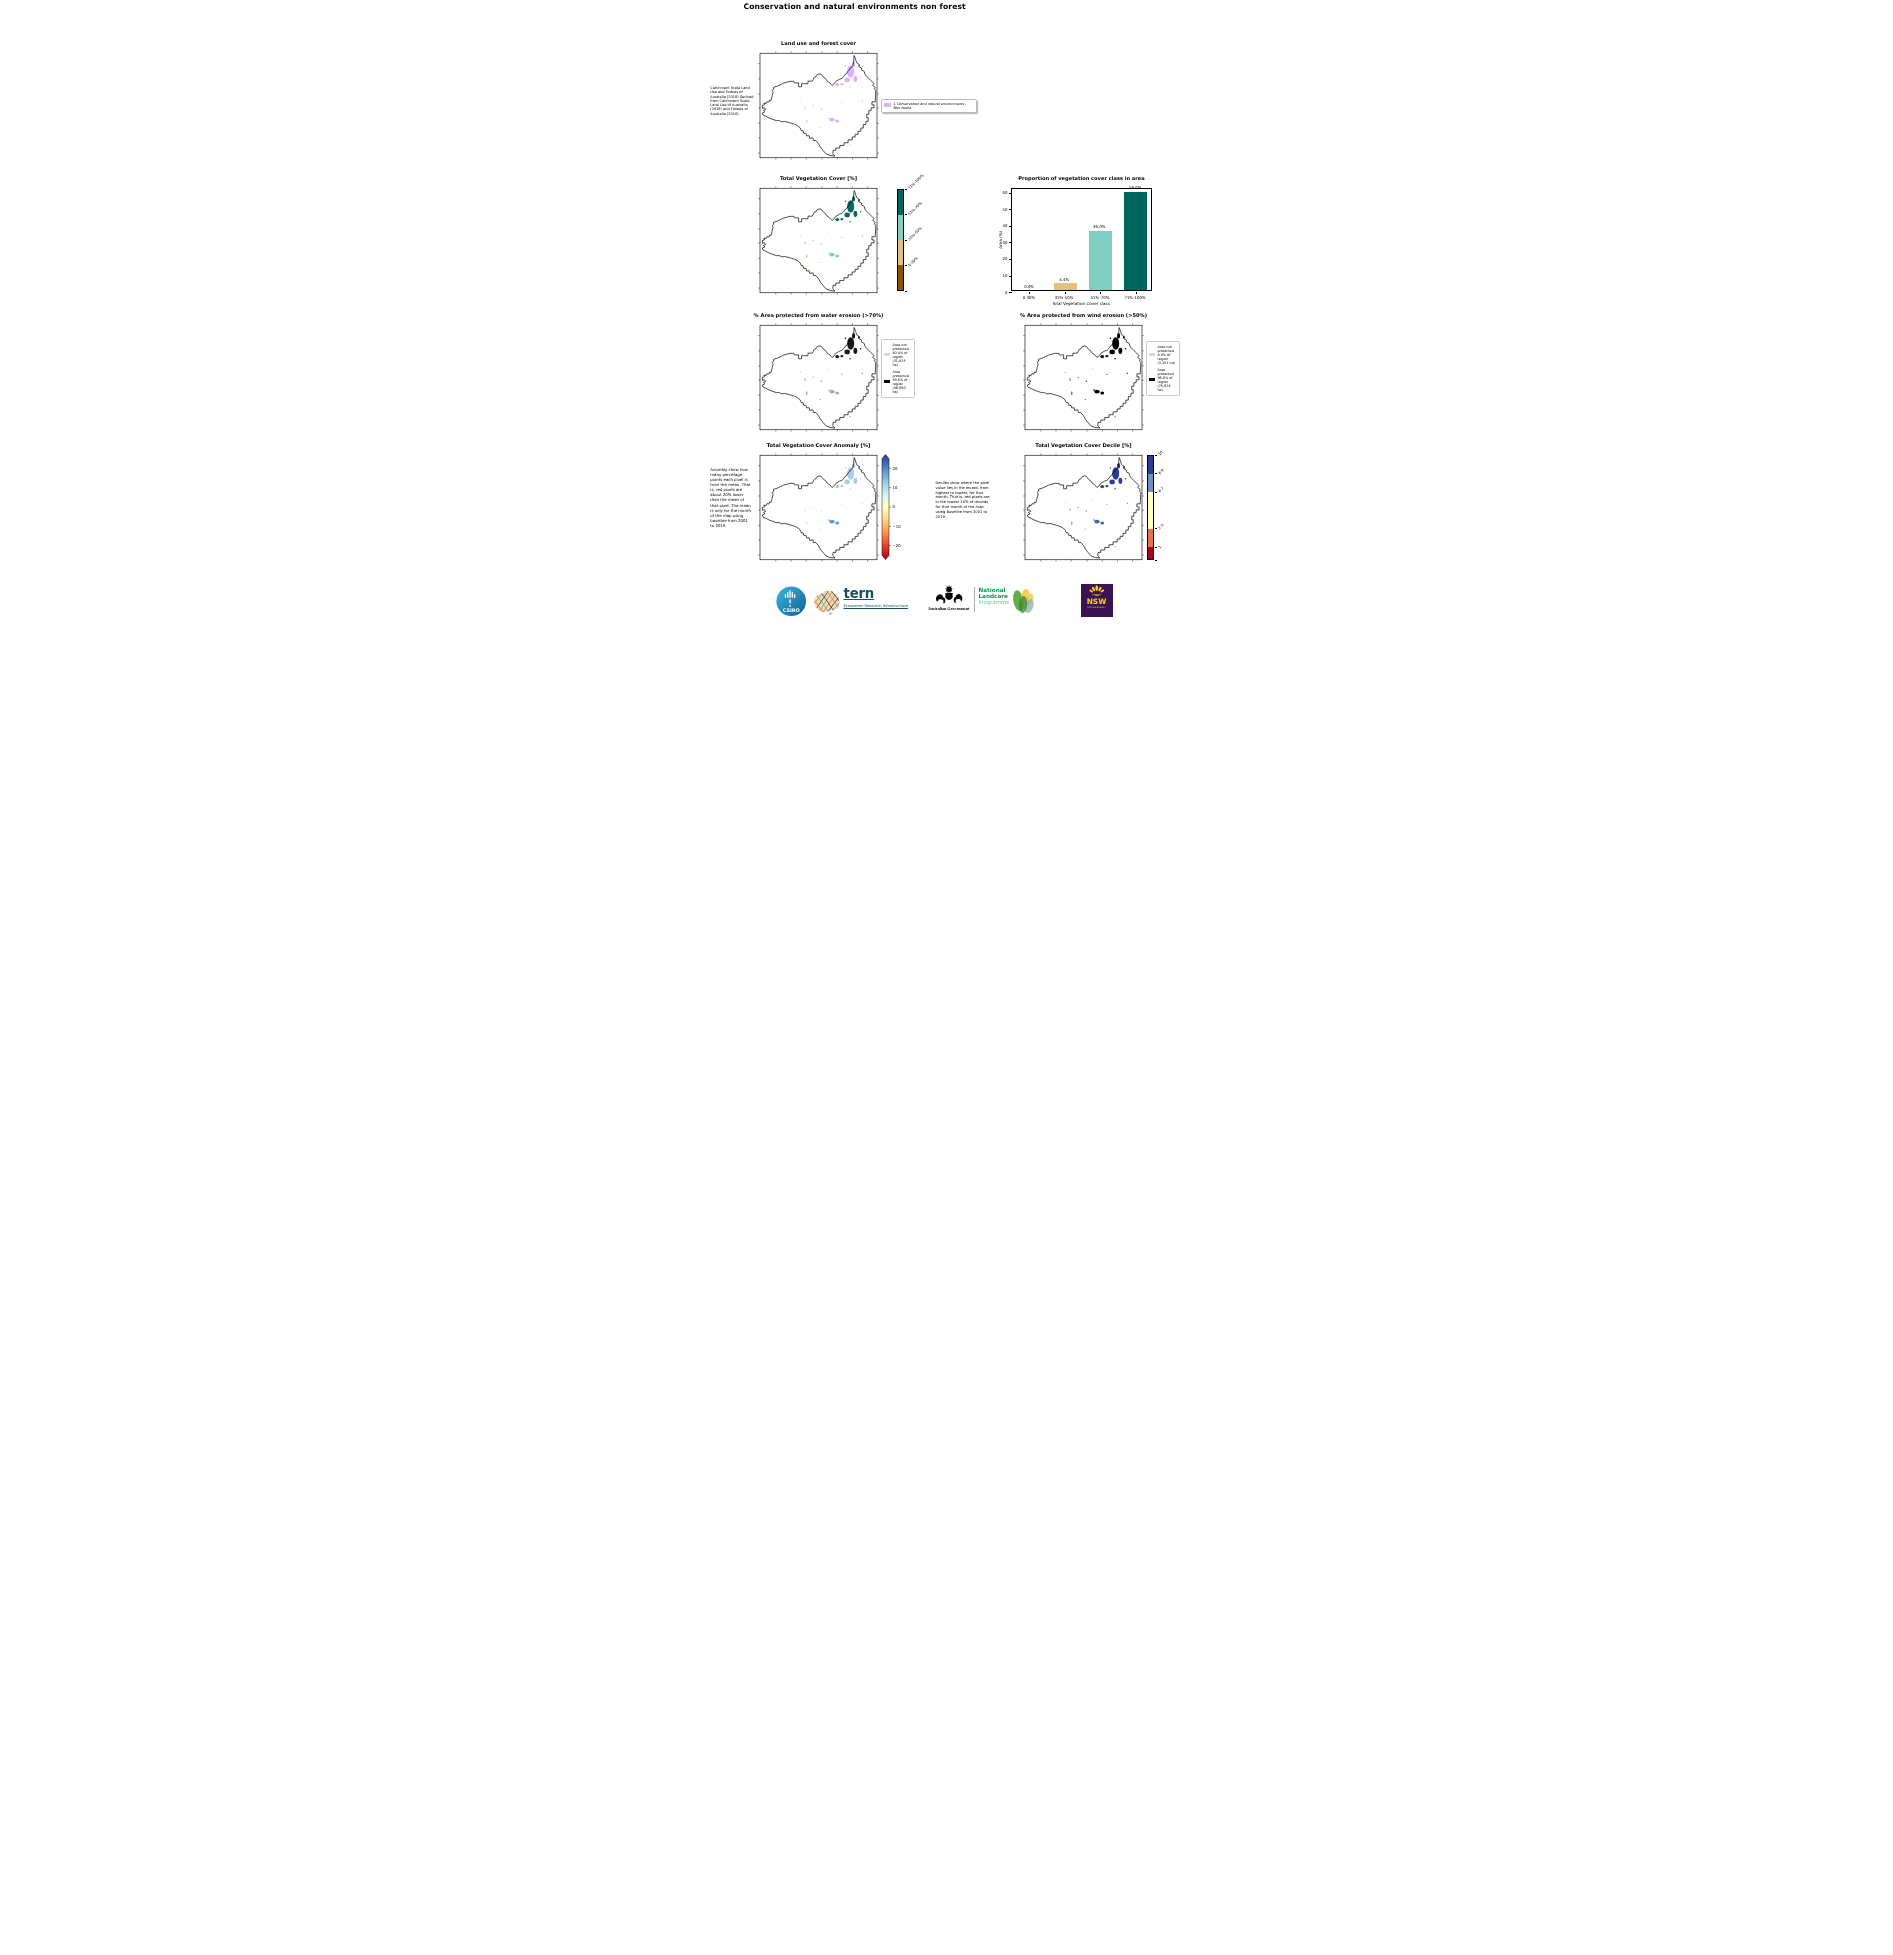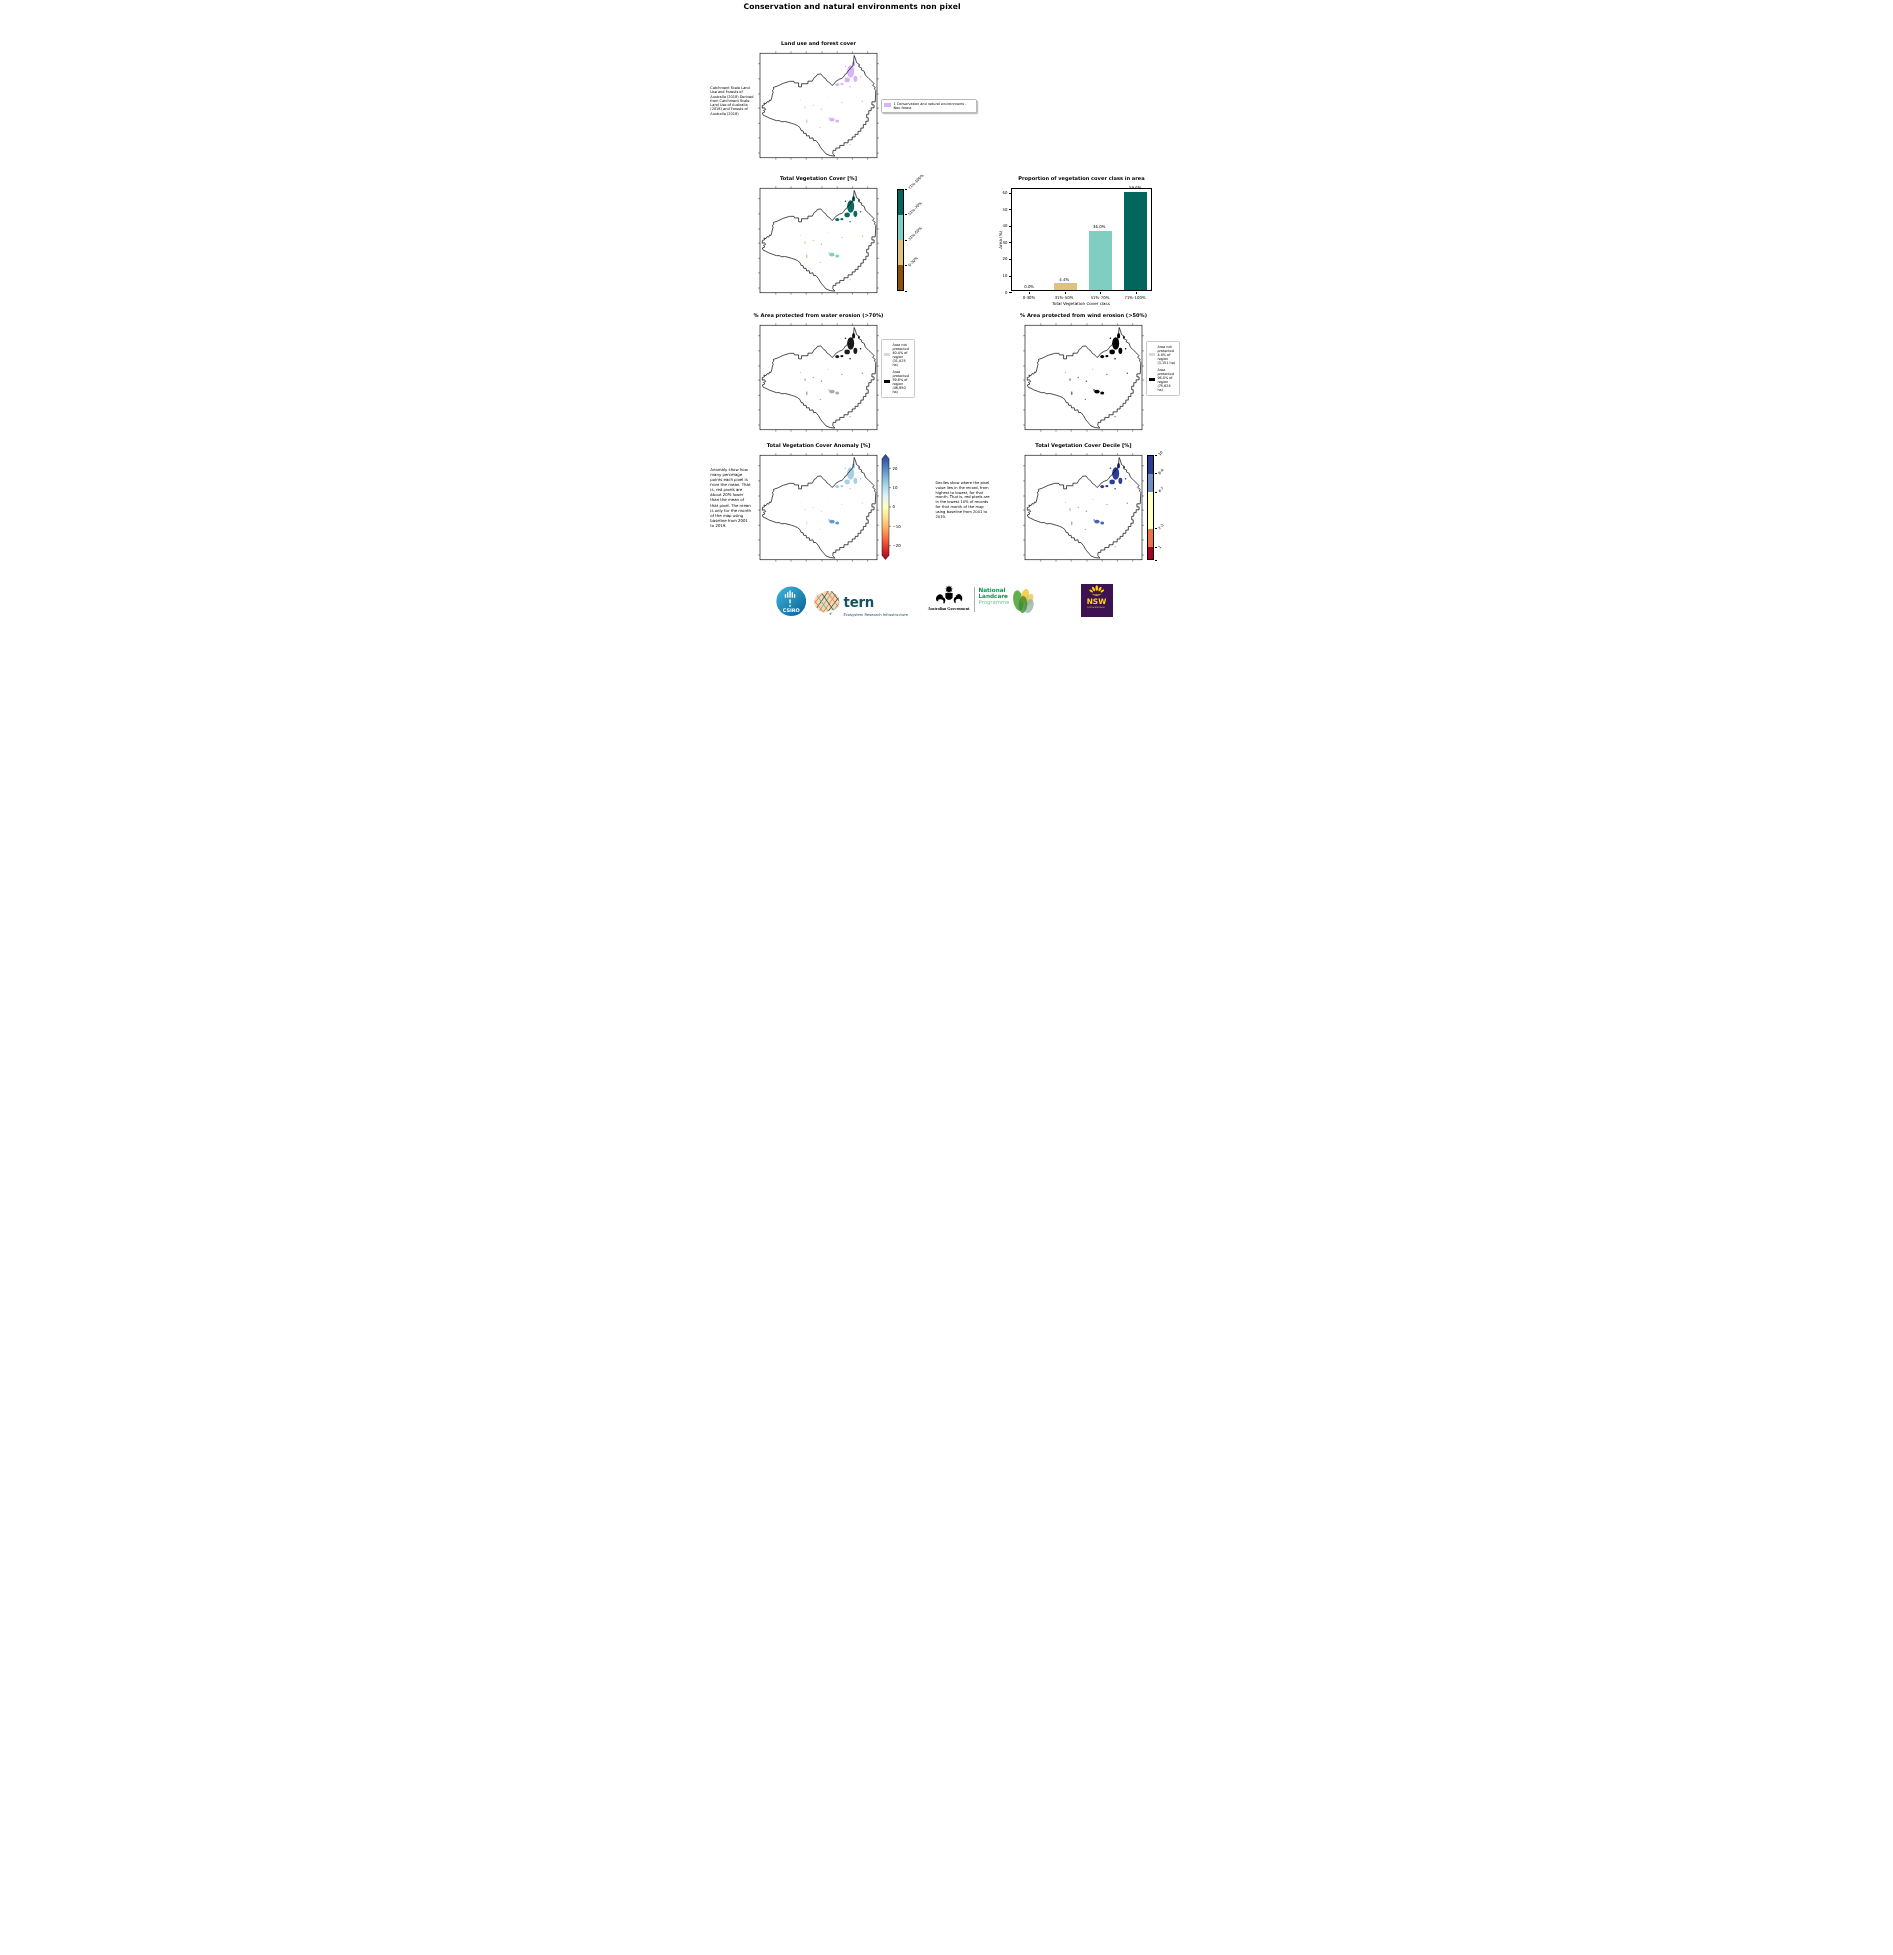--- a/index.html
+++ b/index.html
@@ -45,40 +45,40 @@
   .xtick-label { position:absolute; top:106px; width:35px; text-align:center; font-size:3.9px; }
   .ytick { position:absolute; left:-2.7px; width:2.7px; height:0.5px; background:#000; }
   .ytick-label { position:absolute; left:-18px; width:14px; text-align:right; font-size:3.9px; }
   .xlabel { position:absolute; left:0; top:113px; width:141px; text-align:center; font-size:4.1px; }
   .ylabel { position:absolute; left:-34px; top:49px; width:47px; height:5.5px; text-align:center; font-size:4.1px; transform:rotate(-90deg); }
 
   
   .footer { position:absolute; left:0; top:583px; width:474px; height:34px; }
   .csiro-logo { position:absolute; left:66px; top:3.1px; }
   .tern-art { position:absolute; left:101px; top:3.9px; }
-  .tern-text { position:absolute; left:134px; top:13px; color:#17505f; }
+  .tern-text { position:absolute; left:134px; top:4px; color:#17505f;text-decoration:underline; }
   .tern-word { font-size:13.3px; font-weight:bold; line-height:1; letter-spacing:-0.2px; }
   .tern-sub { font-size:3.7px; margin-top:3.5px; }
   .ausgov { position:absolute; left:216px; top:1.6px; width:46px; text-align:center; }
   .ausgov-label { font-family:"Liberation Serif", serif; font-weight:bold; font-size:4.1px; margin-top:0.8px; white-space:nowrap; }
   .footer-divider { position:absolute; left:264px; top:3.9px; width:0.6px; height:25px; background:#aeaeae; }
   .landcare-text { position:absolute; left:269px; top:4.7px; line-height:1.02; }
   .landcare-text .g1 { color:#009a4e; font-weight:bold; font-size:5.7px; }
   .landcare-text .g2 { color:#6fc598; font-size:5.3px; margin-top:0.8px; }
   .leaves { position:absolute; left:299px; top:3.1px; }
   .nsw-box { position:absolute; left:371px; top:0.8px; width:32px; height:33px; background:#3c1253; display:flex; flex-direction:column; align-items:center; }
   .nsw-word { color:#ffd500; font-weight:bold; font-size:7.4px; line-height:1; margin-top:0.4px; }
   .nsw-sub { color:#ffd500; font-size:2.2px; letter-spacing:0.3px; margin-top:0.8px; }
 </style>
 </head>
 <body>
 
 <div class="page">
 
-  <h1 class="big-title">Conservation and natural environments non pixel</h1>
+  <h1 class="big-title">Conservation and natural environments non forest</h1>
 
   <div class="panel-title" style="left:109px; top:40px;">Land use and forest cover</div>
   <div class="sidenote" style="left:0.8px; top:86px; width:46px;"> Catchment Scale Land Use and Forests of Australia (2018) Derived from Catchment Scale Land Use of Australia (2018) and Forests of Australia (2018)</div>
   <div class="map-axes" style="left:50px; top:53px;"><svg width="117" height="105" viewBox="0 0 300 268" style="overflow:visible">
         <g stroke="#000" stroke-width="1">
           <line x1="40.5" y1="268" x2="40.5" y2="273"></line>
           <line x1="40.5" y1="0" x2="40.5" y2="-5"></line>
           <line x1="79.5" y1="268" x2="79.5" y2="273"></line>
           <line x1="79.5" y1="0" x2="79.5" y2="-5"></line>
           <line x1="118.5" y1="268" x2="118.5" y2="273"></line>

